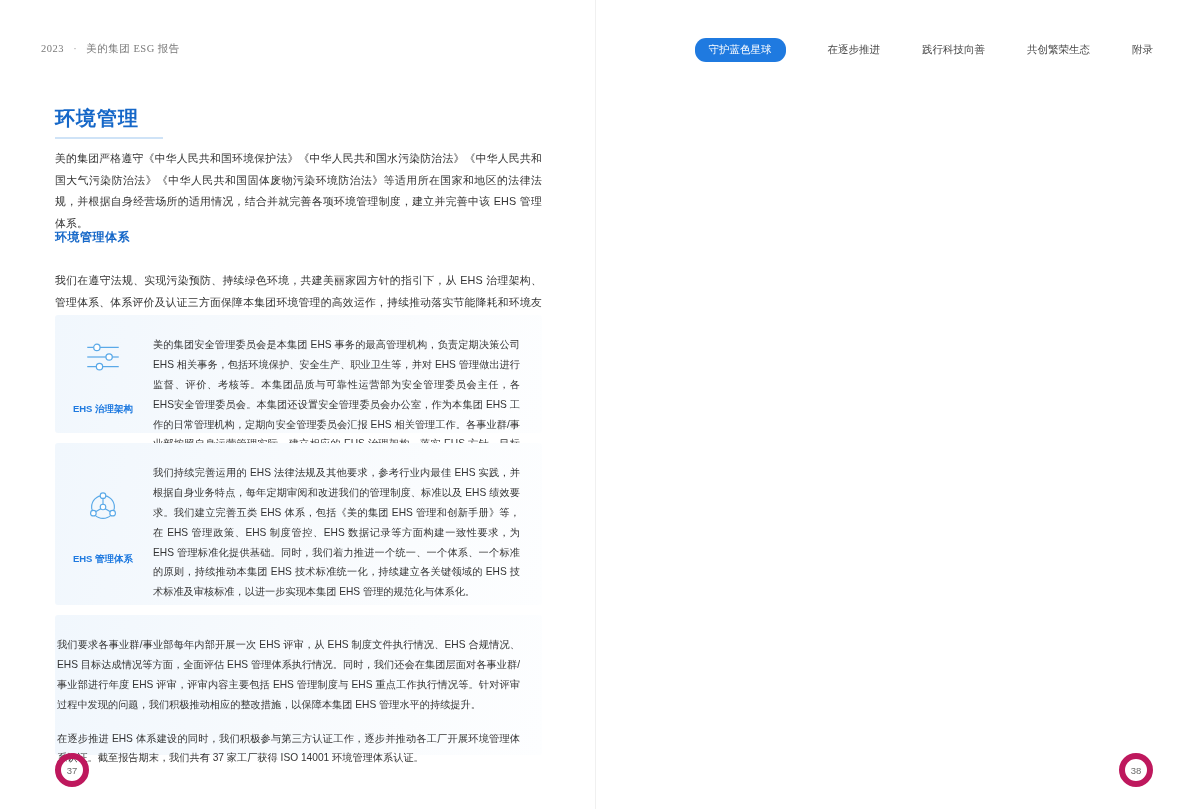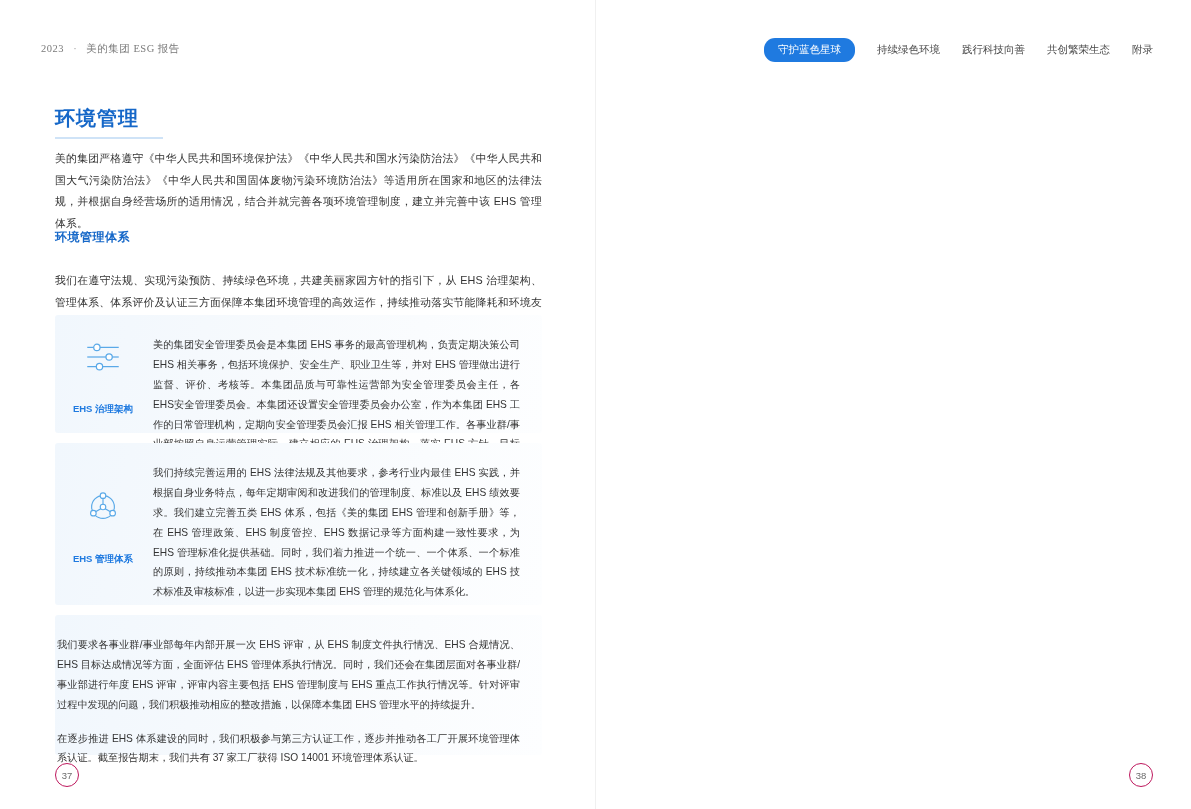--- a/index.html
+++ b/index.html
@@ -17,21 +17,21 @@
 
   
   .l-header{
     position:absolute;left:41px;top:42px;
     font-size:10.5px;color:#7a7a7a;letter-spacing:.5px;font-family:Liberation Serif, serif;
   }
   .l-header .dot{margin:0 6px;color:#9a9a9a;}
 
   .r-nav{
     position:absolute;right:38px;top:38px;
-    display:flex;align-items:center;gap:22px;
+    display:flex;align-items:center;gap:42px;
     font-size:10.5px;color:#4a4a4a;
   }
   .r-nav .nav-item{white-space:nowrap;}
   .r-nav .nav-item.active{
     background:#1f7ae0;color:#fff;border-radius:11px;
     padding:5px 14px;font-size:10.5px;
   }
 
   
   .h1{
@@ -78,21 +78,21 @@
   .card .txt-col p:last-child{margin-bottom:0;}
 
   .l-card1{top:315px;height:118px;}
   .l-card2{top:443px;height:162px;}
   .l-card3{top:615px;height:140px;}
 
   
   .pagenum{
     position:absolute;bottom:22px;
     width:22px;height:22px;border-radius:50%;
-    border:1px solid #be185d;color:#6b6b6b;
+    border:6px solid #be185d;color:#6b6b6b;
     font-size:9.5px;display:flex;align-items:center;justify-content:center;
   }
   .pn-left{left:55px;}
   .pn-right{right:38px;}
 </style>
 </head>
 <body>
 
 <div class="spread">
 
@@ -162,21 +162,21 @@
 
     <div class="pagenum pn-left">37</div>
   </div>
 
   <div class="gutter"></div>
 
   <div class="page right">
 
     <div class="r-nav">
       <div class="nav-item active">守护蓝色星球</div>
-      <div class="nav-item">持续绿色环境</div>
+      <div class="nav-item">在逐步推进</div>
       <div class="nav-item">践行科技向善</div>
       <div class="nav-item">共创繁荣生态</div>
       <div class="nav-item">附录</div>
     </div>
 
     <div class="pagenum pn-right">38</div>
   </div>
 
 </div>
 

